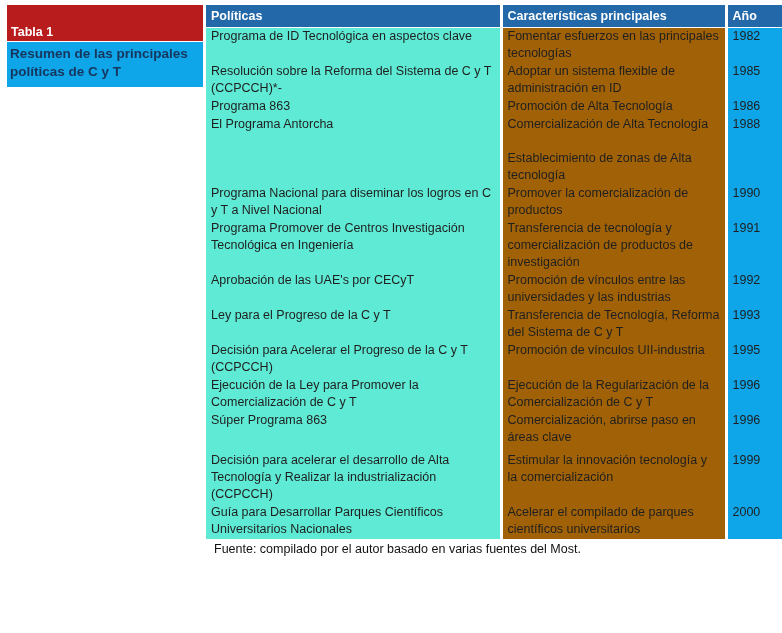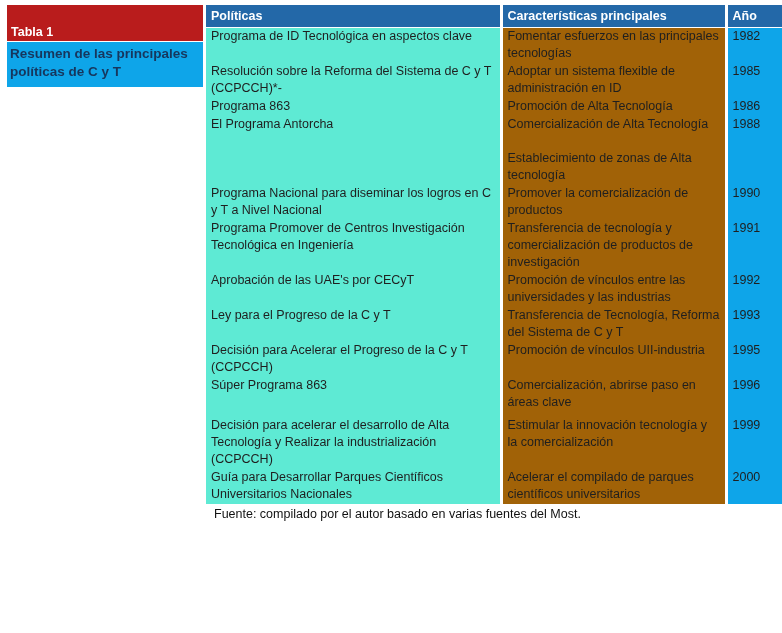--- a/index.html
+++ b/index.html
@@ -117,20 +117,25 @@
           <tr>
             <td class="pol">Ley para el Progreso de la C y T</td>
             <td class="car">Transferencia de Tecnología, Reforma del Sistema de C y T</td>
             <td class="yr">1993</td>
           </tr>
           <tr>
             <td class="pol">Decisión para Acelerar el Progreso de la C y T (CCPCCH)</td>
             <td class="car">Promoción de vínculos UII-industria</td>
             <td class="yr">1995</td>
           </tr>
+          <tr>
+            <td class="pol">Ejecución de la Ley para Promover la Comercialización de C y T</td>
+            <td class="car">Ejecución de la Regularización de la Comercialización de C y T</td>
+            <td class="yr">1996</td>
+          </tr>
           <tr class="gap-sm">
             <td class="pol">Súper Programa 863</td>
             <td class="car">Comercialización, abrirse paso en áreas clave</td>
             <td class="yr">1996</td>
           </tr>
           <tr>
             <td class="pol">Decisión para acelerar el desarrollo de Alta Tecnología y Realizar la industrialización (CCPCCH)</td>
             <td class="car">Estimular la innovación tecnología y la comercialización</td>
             <td class="yr">1999</td>
           </tr>

